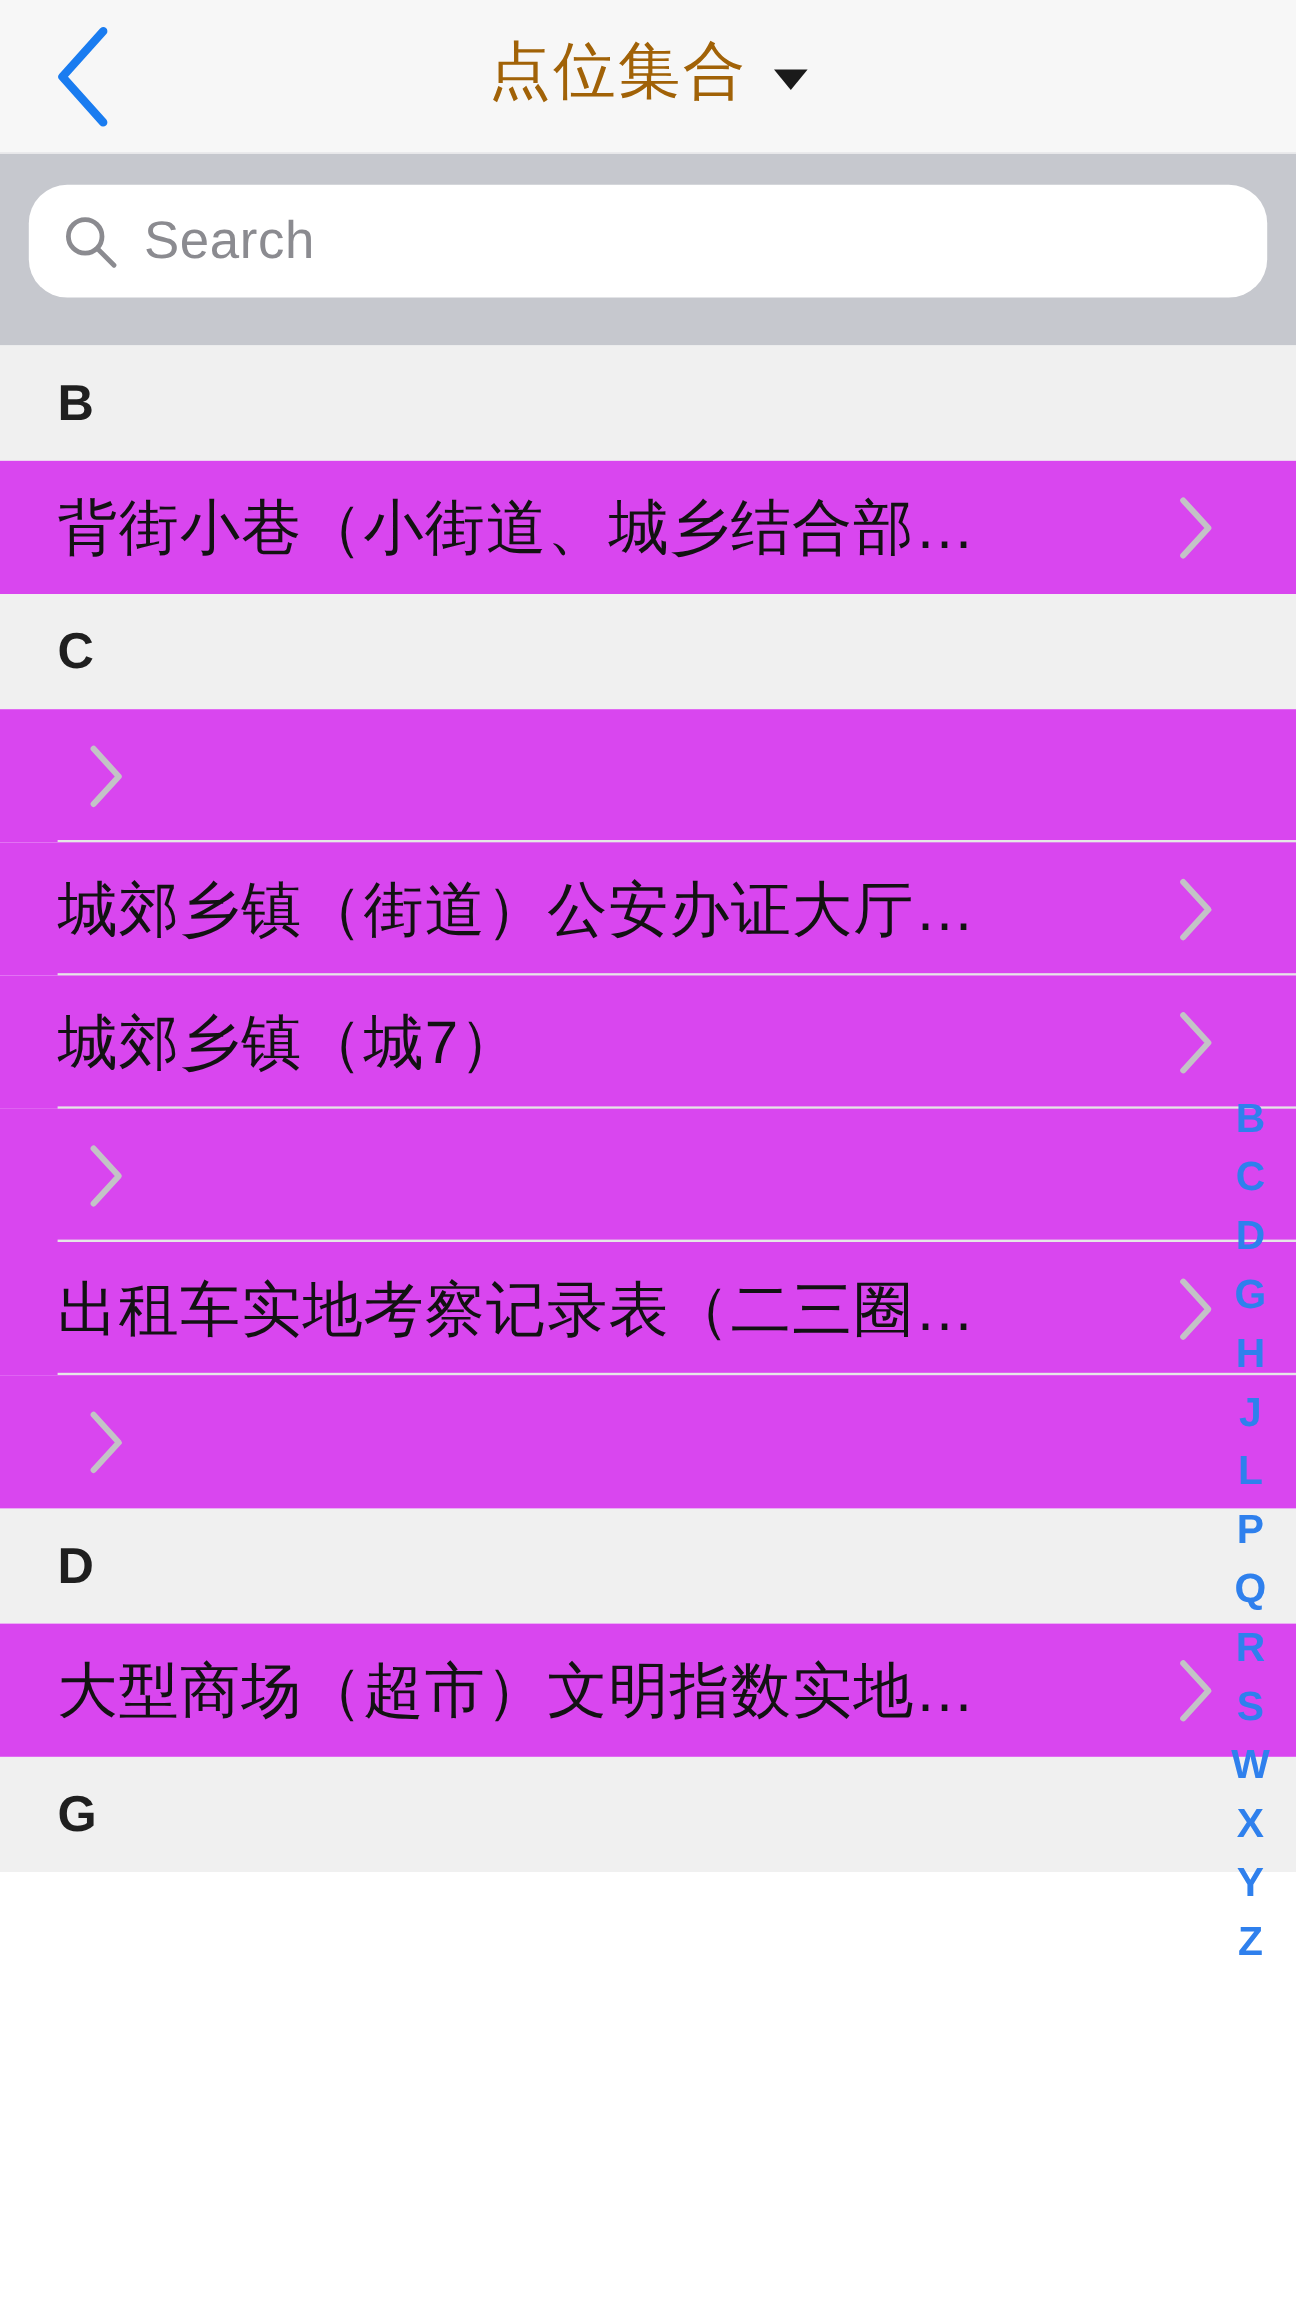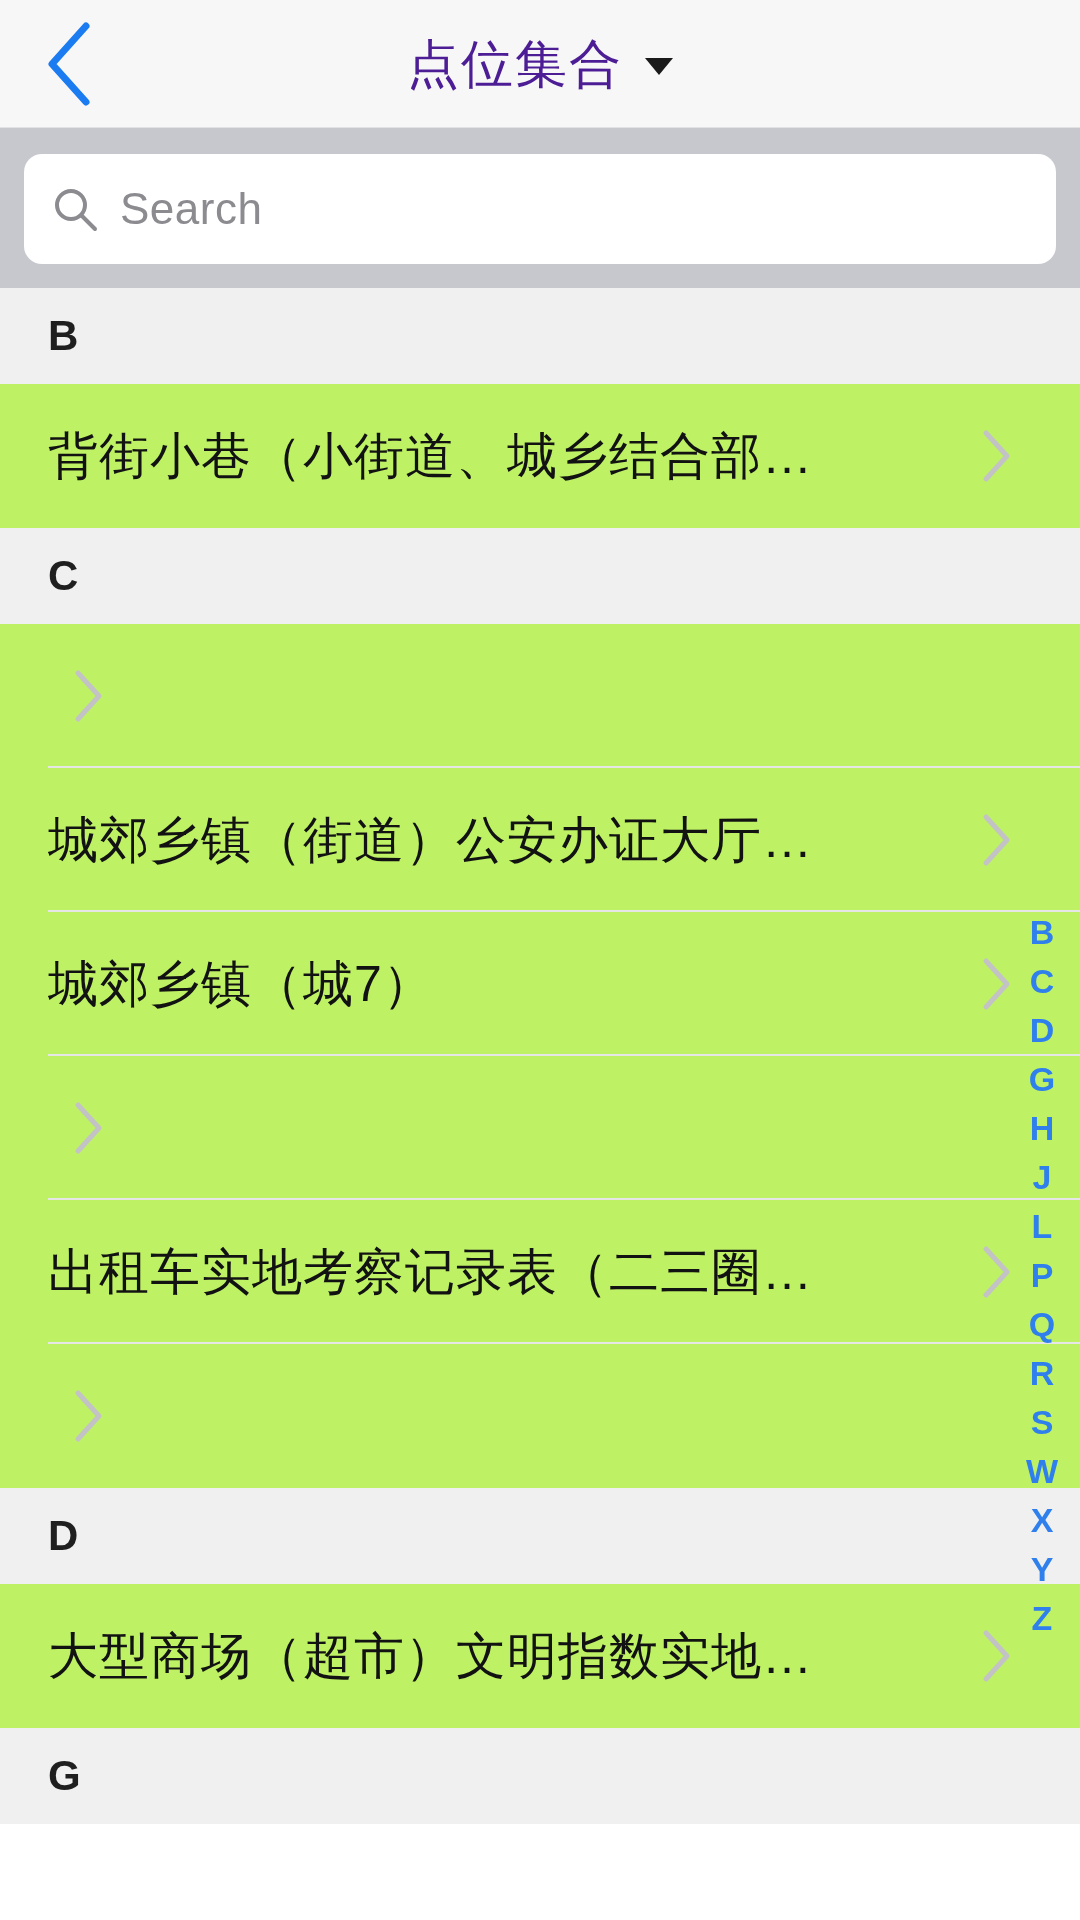--- a/index.html
+++ b/index.html
@@ -57,45 +57,46 @@
     transform: translateY(-50%);
     display: flex;
     align-items: center;
     justify-content: center;
     gap: 22px;
     pointer-events: none;
   }
   .nav-title {
     font-size: 52px;
     font-weight: 500;
-    color: #4c1d95;
+    color: #a16207;
     letter-spacing: 2px;
     line-height: 1;
+    font-family: Liberation Mono, monospace;
   }
   .nav-caret {
     width: 0;
     height: 0;
     border-left: 14px solid transparent;
     border-right: 14px solid transparent;
     border-top: 17px solid #1a1a1a;
     margin-top: 6px;
   }
 
   
   .search-area {
     background: #c6c8ce;
     padding: 26px 24px 24px 24px;
     box-sizing: border-box;
     height: 160px;
     min-height: 160px;
   }
   .search-box {
     background: #ffffff;
-    border-radius: 18px;
-    height: 110px;
+    border-radius: 32px;
+    height: 94px;
     display: flex;
     align-items: center;
     padding: 0 28px;
     box-sizing: border-box;
   }
   .search-icon {
     flex: 0 0 auto;
     margin-right: 22px;
     display: flex;
     align-items: center;
@@ -127,22 +128,22 @@
     display: flex;
     align-items: center;
     padding-left: 48px;
     box-sizing: border-box;
     font-size: 42px;
     font-weight: bold;
     color: #1f1f1f;
   }
 
   .row {
-    background: #bef264;
-    height: 144px;
+    background: #d946ef;
+    height: 111px;
     display: flex;
     align-items: center;
     padding-left: 48px;
     padding-right: 60px;
     box-sizing: border-box;
     position: relative;
     cursor: pointer;
   }
   .row .sep {
     position: absolute;

